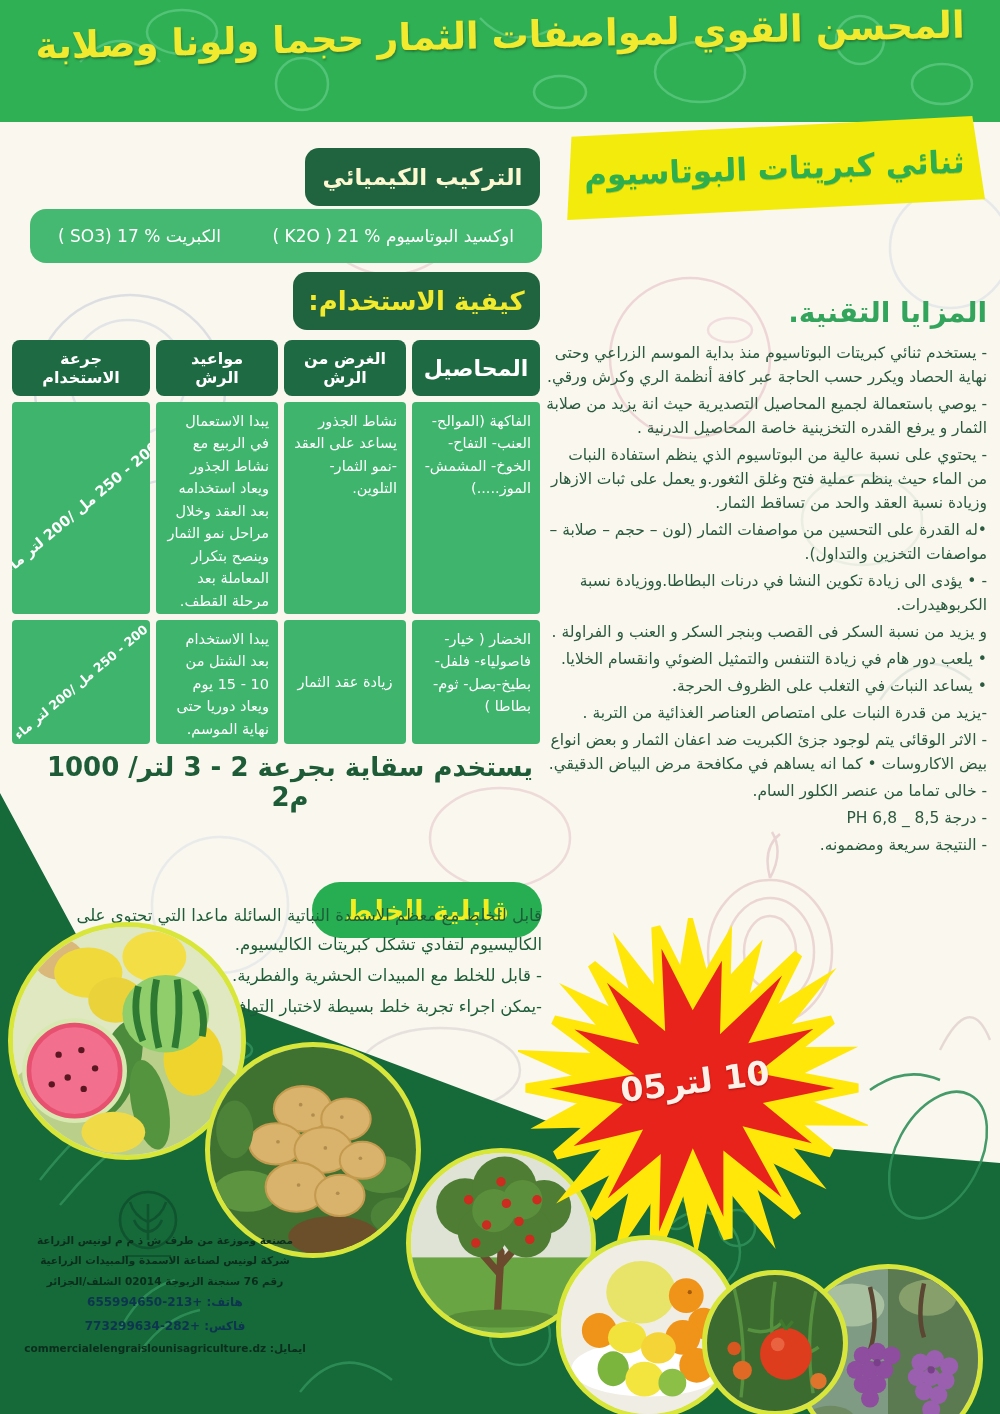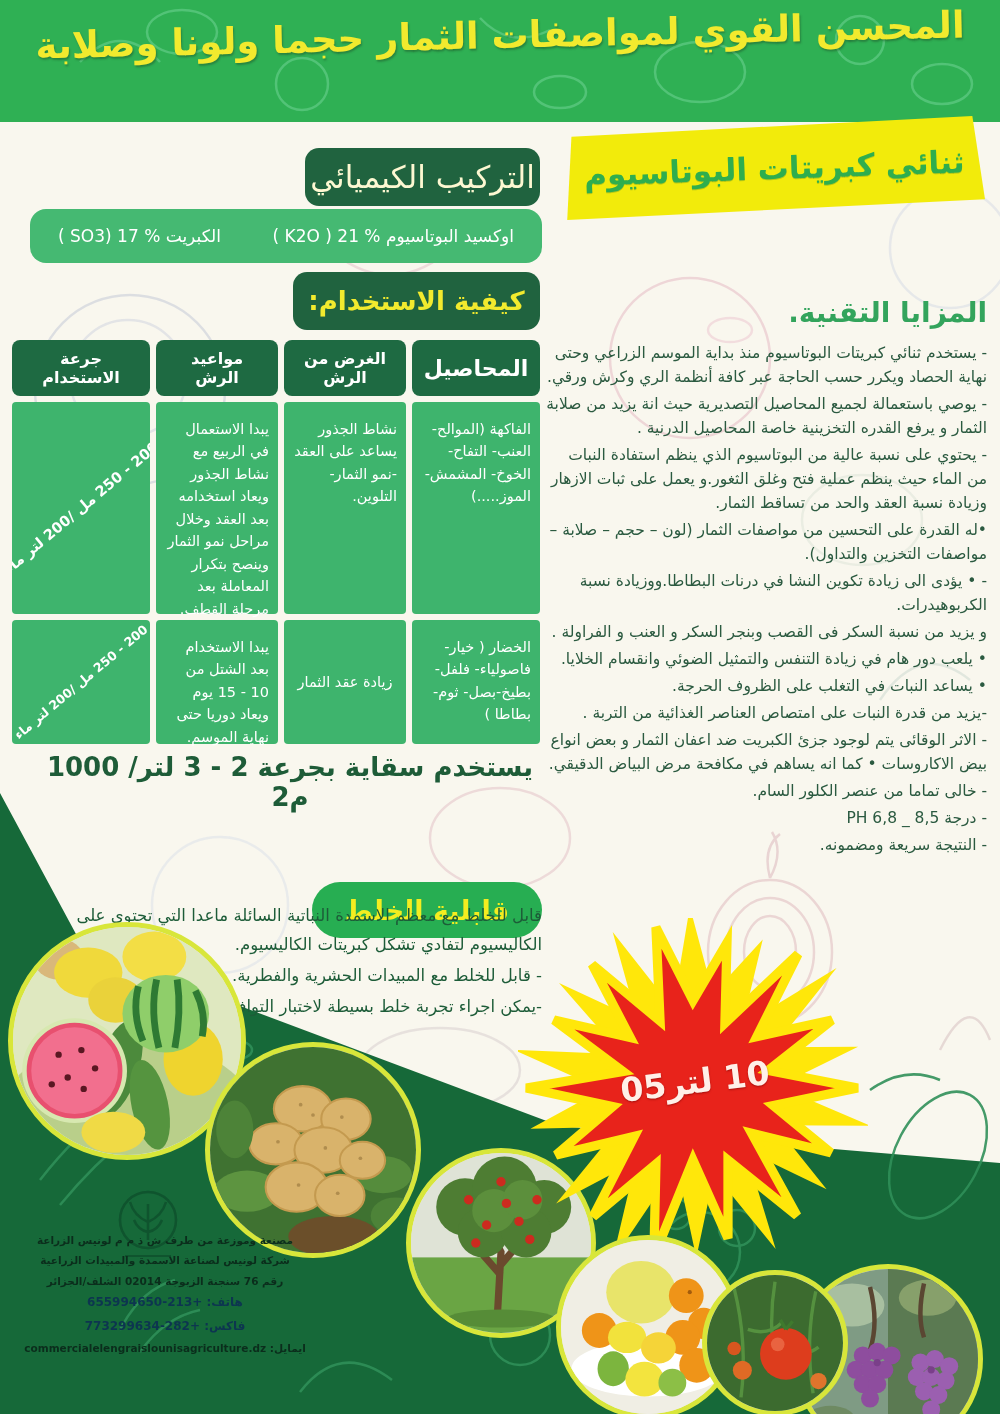--- a/index.html
+++ b/index.html
@@ -33,21 +33,21 @@
   .product-banner span{
     color:#2fae4e; font-size:31px; font-weight:bold; transform:rotate(-2deg);
     text-shadow:0 1px 0 rgba(20,100,50,.25); white-space:nowrap;
   }
 
   
   .chem-header{
     position:absolute; left:305px; top:148px; width:235px; height:58px; z-index:3;
     background:#20633f; border-radius:14px; color:#fdf8d2;
     display:flex; align-items:center; justify-content:center;
-    font-size:31px; font-weight:normal;
+    font-size:23px; font-weight:bold;
   }
   .chem-box{
     position:absolute; left:30px; top:209px; width:512px; height:54px; z-index:2;
     background:#45b972; border-radius:16px; color:#ffffff;
     display:flex; align-items:center; justify-content:space-between;
     padding:0 28px; box-sizing:border-box; font-size:17px;
   }
 
   
   .usage-header{
@@ -62,21 +62,21 @@
     grid-auto-rows:auto; gap:6px; direction:rtl;
   }
   .th{
     background:#1e6a42; color:#fff; border-radius:8px; height:56px;
     display:flex; align-items:center; justify-content:center;
     font-size:16px; font-weight:bold; text-align:center; padding:0 12px; box-sizing:border-box;
   }
   .th.big{font-size:22px;}
   .td{
     background:#3eb46d; color:#fff; border-radius:4px;
-    padding:16px 9px; box-sizing:border-box; font-size:14.5px; line-height:1.55;
+    padding:8px 9px; box-sizing:border-box; font-size:14.5px; line-height:1.55;
     text-align:right;
   }
   .row1{height:212px;} .row2{height:124px;}
   .td.center{display:flex;align-items:center;justify-content:center;text-align:center;}
   .td.dose{position:relative; overflow:hidden;}
   .td.dose .diag{
     position:absolute; top:50%; left:50%;
     transform:translate(-50%,-50%) rotate(-40deg);
     white-space:nowrap; font-weight:bold; font-size:14.5px; color:#fff;
   }

